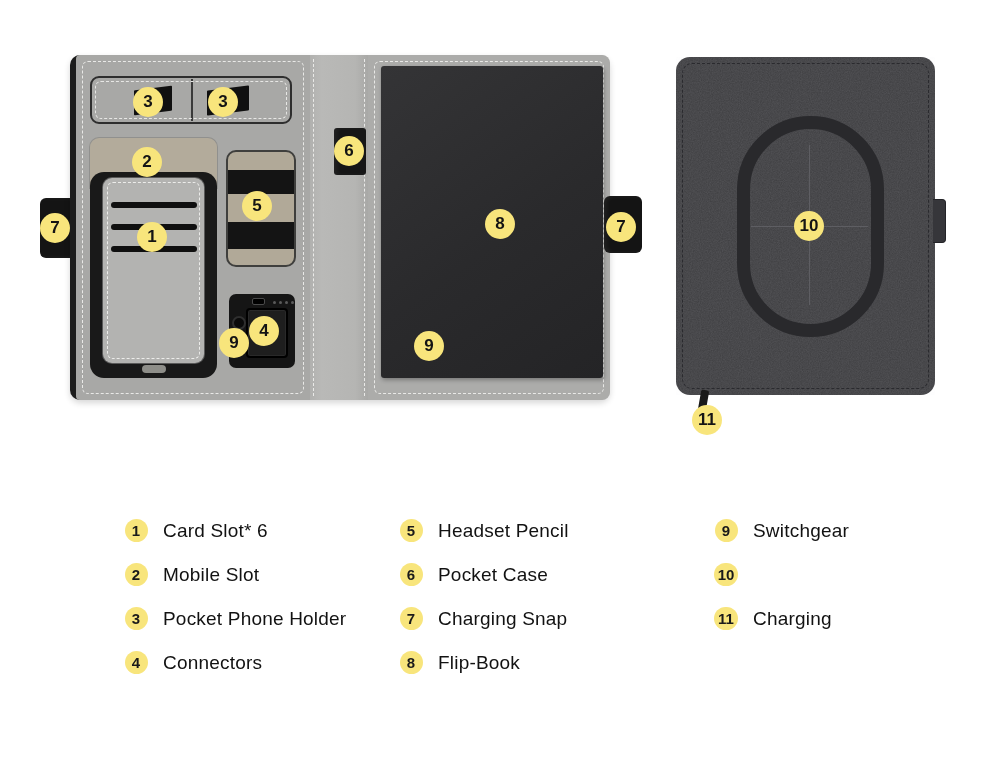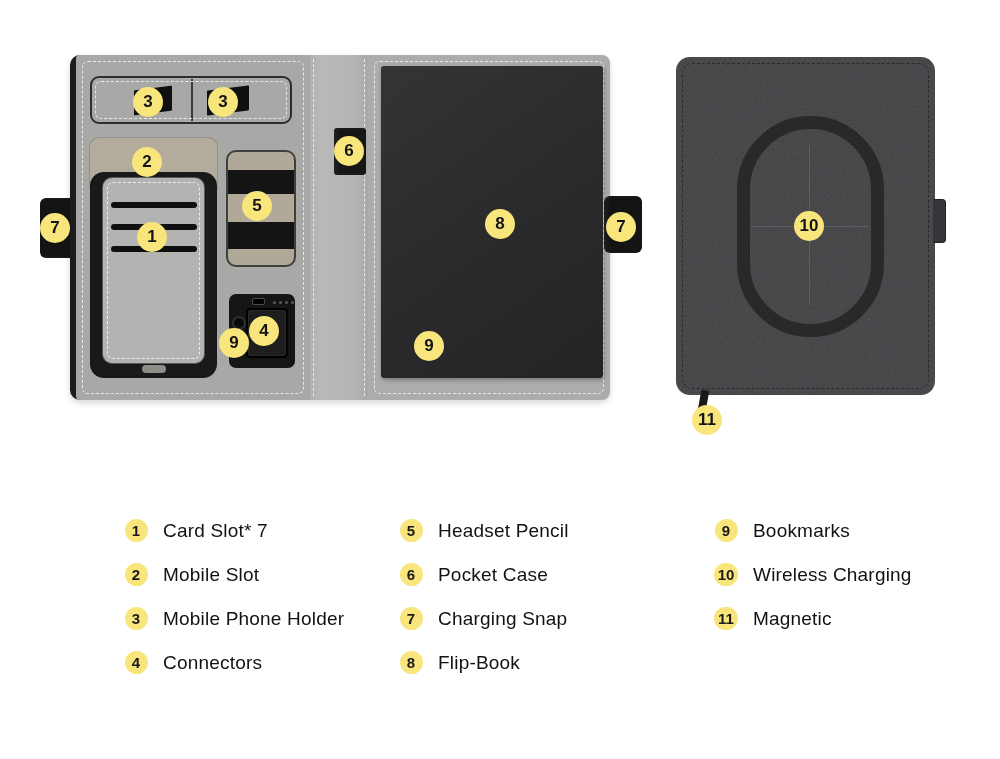--- a/index.html
+++ b/index.html
@@ -206,33 +206,33 @@
   <div class="callout" style="left:55px;  top:228px;">7</div>
   <div class="callout" style="left:621px; top:227px;">7</div>
   <div class="callout" style="left:809px; top:226px;">10</div>
   <div class="callout" style="left:707px; top:420px;">11</div>
 
   <div class="legend-col legend-col-1">
     <div class="legend-row">
       <span class="lbadge-box">
           <span class="lbadge">1</span>
         </span>
-      <span class="llabel">Card Slot* 7</span>
+      <span class="llabel">Card Slot* 6</span>
     </div>
     <div class="legend-row">
       <span class="lbadge-box">
           <span class="lbadge">2</span>
         </span>
       <span class="llabel">Mobile Slot</span>
     </div>
     <div class="legend-row">
       <span class="lbadge-box">
           <span class="lbadge">3</span>
         </span>
-      <span class="llabel">Mobile Phone Holder</span>
+      <span class="llabel">Pocket Phone Holder</span>
     </div>
     <div class="legend-row">
       <span class="lbadge-box">
           <span class="lbadge">4</span>
         </span>
       <span class="llabel">Connectors</span>
     </div>
   </div>
 
   <div class="legend-col legend-col-2">
@@ -260,29 +260,28 @@
         </span>
       <span class="llabel">Flip-Book</span>
     </div>
   </div>
 
   <div class="legend-col legend-col-3">
     <div class="legend-row">
       <span class="lbadge-box">
           <span class="lbadge">9</span>
         </span>
-      <span class="llabel">Bookmarks</span>
+      <span class="llabel">Switchgear</span>
     </div>
     <div class="legend-row">
       <span class="lbadge-box">
           <span class="lbadge">10</span>
         </span>
-      <span class="llabel">Wireless Charging</span>
     </div>
     <div class="legend-row">
       <span class="lbadge-box">
           <span class="lbadge">11</span>
         </span>
-      <span class="llabel">Magnetic</span>
+      <span class="llabel">Charging</span>
     </div>
   </div>
 
 </div>
 
 </body></html>

